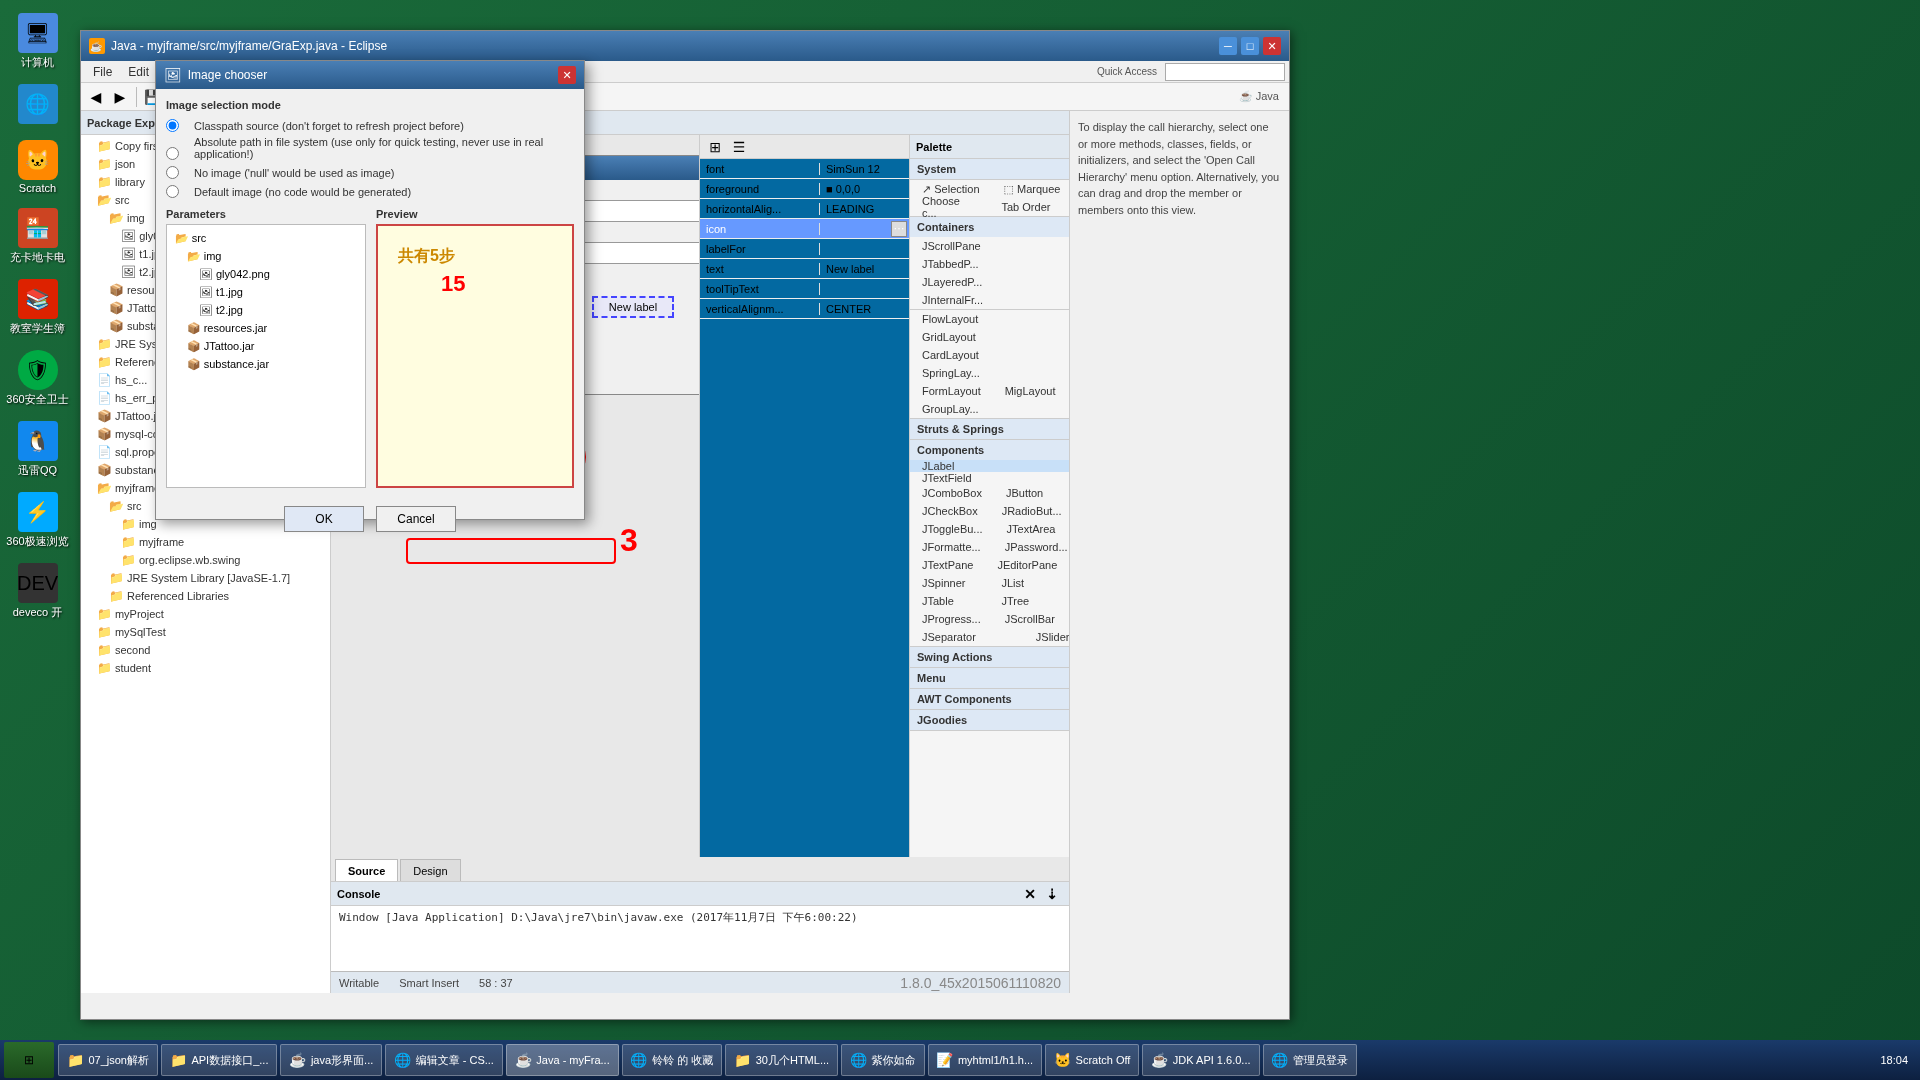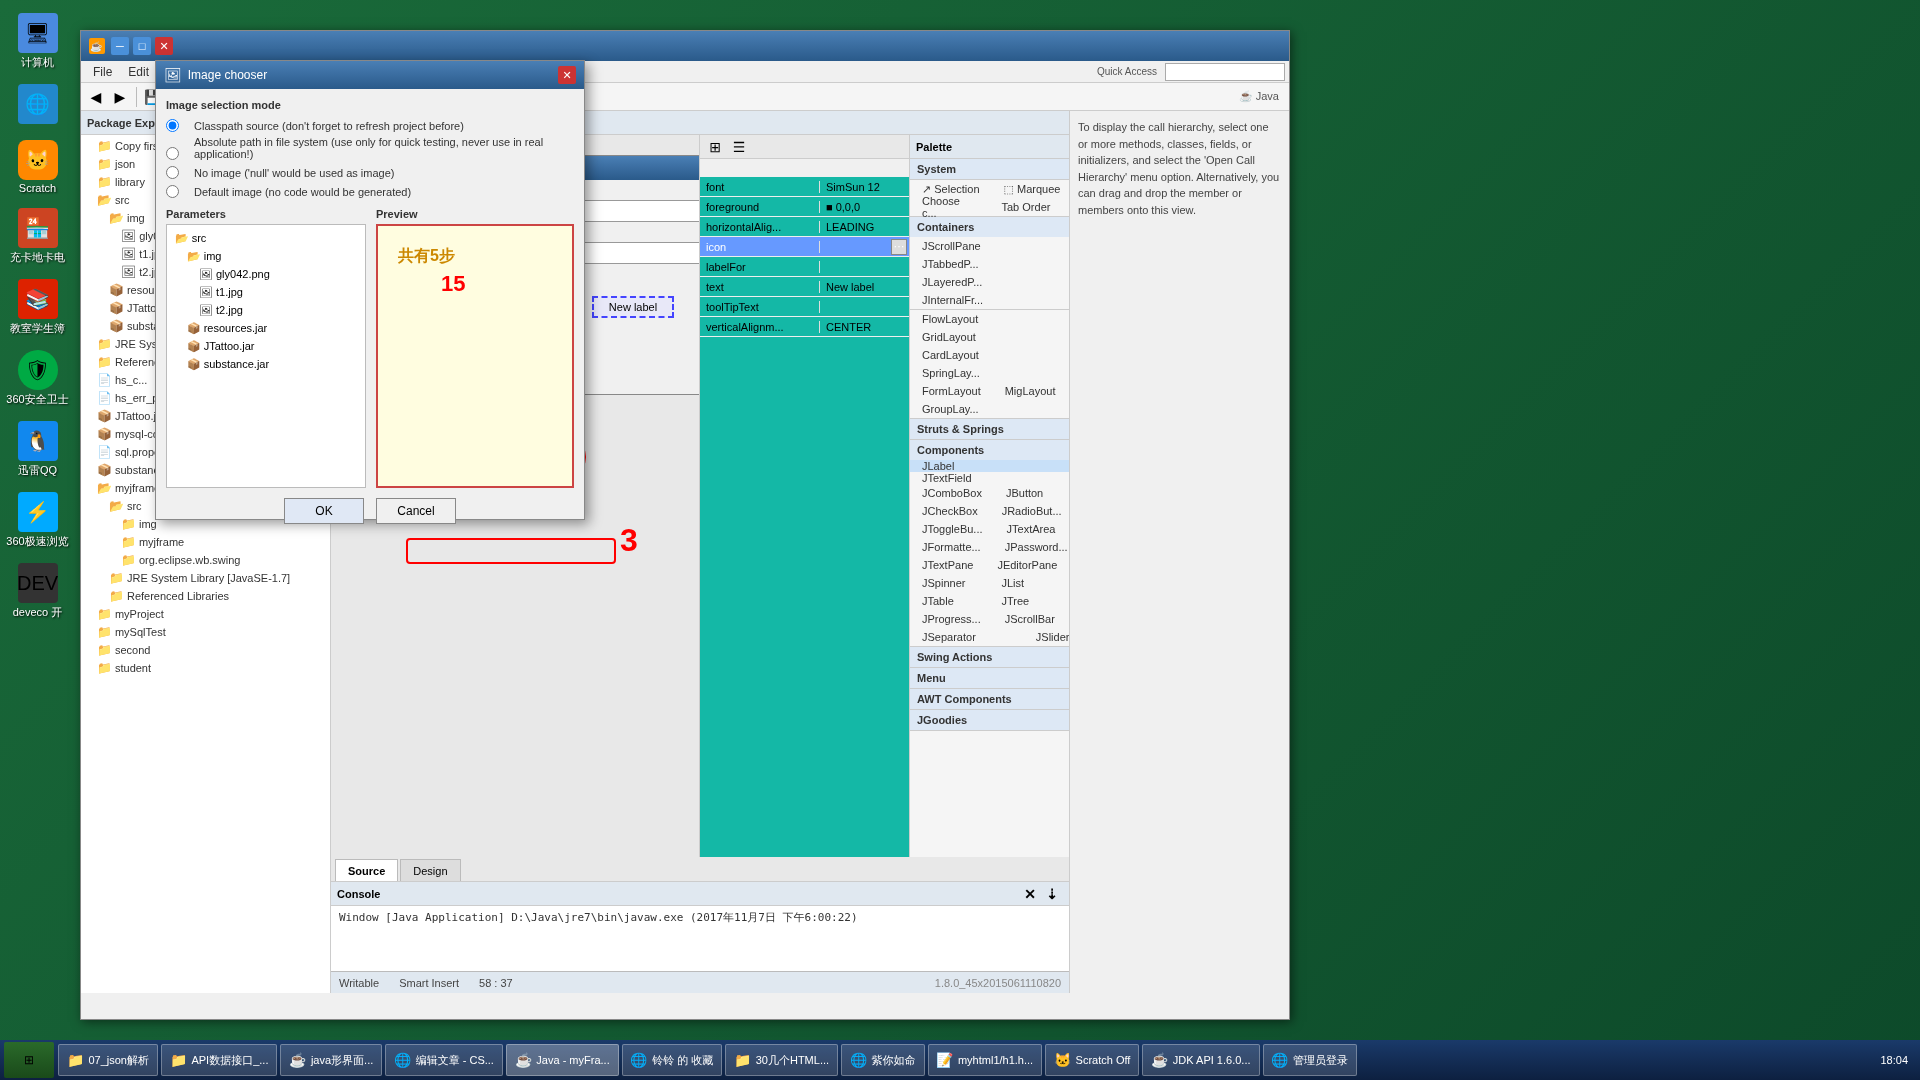--- a/index.html
+++ b/index.html
@@ -210,23 +210,22 @@
       margin-right: 2px;
       color: #444;
     }
     .editor-tab.active {
       background: white;
       color: #000;
       font-weight: bold;
     }
     .properties-table {
       flex: 1;
-      background: #14b8a6;
-      font-size: 11px;
-      margin-top: 18px;
+      background: #0369a1;
+      font-size: 11px;
     }
     .prop-row {
       display: flex;
       height: 20px;
       border-bottom: 1px solid #eee;
       align-items: center;
     }
     .prop-row.selected { background: #6699ff; color: white; }
     .prop-name {
       width: 120px;
@@ -493,21 +492,21 @@
     .dtree-l3 { padding-left: 28px; }
     .dialog-preview {
       flex: 1;
       background: #fffde0;
       border: 2px solid #cc4444;
     }
     .dialog-buttons {
       display: flex;
       justify-content: center;
       gap: 12px;
-      margin-top: 10px;
+      margin-top: 18px;
       text-align: center;
     }
     .dialog-btn {
       width: 80px;
       height: 26px;
       border: 1px solid #888;
       background: #f0f0f0;
       cursor: pointer;
       font-size: 12px;
       display: flex; align-items: center; justify-content: center;
@@ -615,20 +614,21 @@
     <div class="desktop-icon">
       <div class="icon-img" style="background:#333; border-radius:4px;">DEV</div>
       <span class="icon-label">deveco 开</span>
     </div>
   </div>
 
   <div class="eclipse-window">
 
     <div class="eclipse-titlebar">
       <div class="title-icon">☕</div>
+      <span class="title-text">Java - myjframe/src/myjframe/GraExp.java - Eclipse</span>
       <div class="win-buttons">
         <div class="win-btn minimize">─</div>
         <div class="win-btn maximize">□</div>
         <div class="win-btn close">✕</div>
       </div>
     </div>
 
     <div class="eclipse-menubar">
       <span class="menu-item">File</span>
       <span class="menu-item">Edit</span>
@@ -1006,21 +1006,21 @@
           <div class="console-content">
             <span>Window [Java Application] D:\Java\jre7\bin\javaw.exe (2017年11月7日 下午6:00:22)</span>
           </div>
         </div>
 
         <div class="status-bar">
           <span class="status-item">Writable</span>
           <span class="status-item">Smart Insert</span>
           <span class="status-item">58 : 37</span>
           <div style="flex:1;"></div>
-          <span style="font-size:11px; color:#888;margin-left:40px;">1.8.0_45x2015061110820</span>
+          <span style="font-size:14px; color:#888;margin-left:40px;">1.8.0_45x2015061110820</span>
         </div>
       </div>
 
       <div class="right-panel">
         <p>To display the call hierarchy, select one or more methods, classes, fields, or initializers, and select the 'Open Call Hierarchy' menu option. Alternatively, you can drag and drop the member or members onto this view.</p>
       </div>
     </div>
   </div>
 
   <div class="dialog-overlay">

